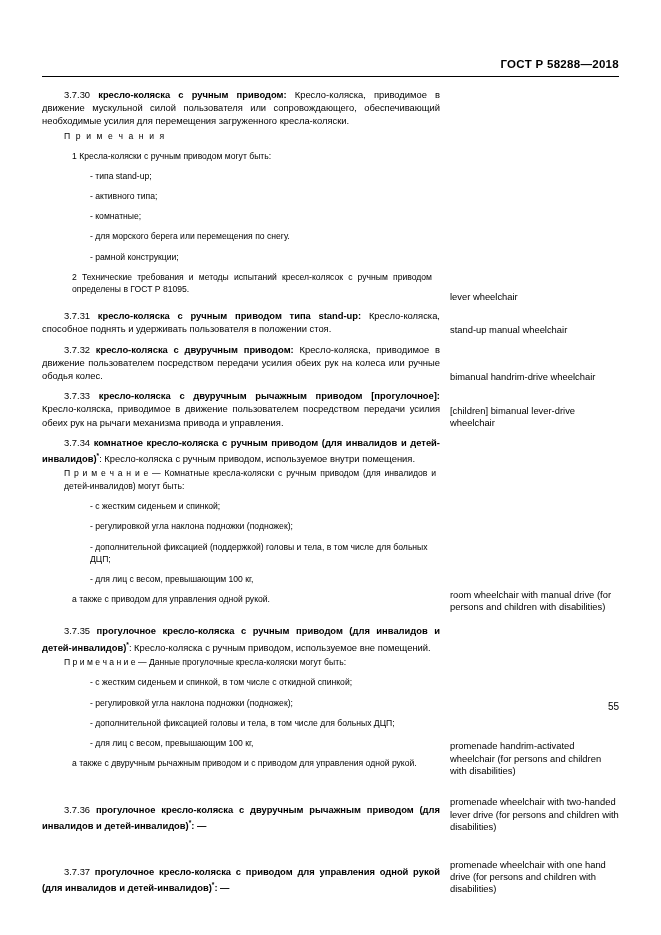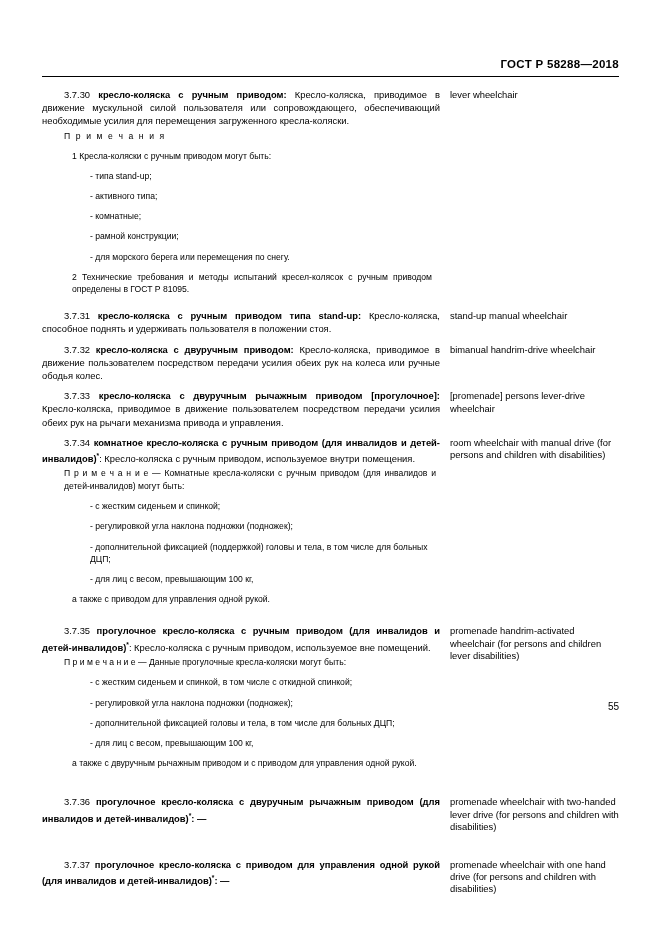--- a/index.html
+++ b/index.html
@@ -39,21 +39,21 @@
     background: #000000;
   }
   .content {
     position: absolute;
     top: 88px;
     left: 42px;
     width: 577px;
   }
   .entry {
     display: flex;
-    align-items: flex-start;
+    align-items: flex-end;
     width: 100%;
     margin-bottom: 2px;
   }
   .left {
     width: 408px;
     box-sizing: border-box;
     padding-right: 10px;
   }
   .right {
     width: 169px;
@@ -129,22 +129,22 @@
   <div class="content">
 
     <div class="entry">
       <div class="left">
         <p class="term"><span>3.7.30</span> <b>кресло-коляска с ручным приводом:</b> <span>Кресло-коляска, приводимое в движение мускульной силой пользователя или сопровождающего, обеспечивающий необходимые усилия для перемещения загруженного кресла-коляски.</span></p>
         <p class="note-head">П р и м е ч а н и я</p>
         <p class="note-line flow">1 Кресла-коляски с ручным приводом могут быть:</p>
         <p class="note-line dash">- типа stand-up;</p>
         <p class="note-line dash">- активного типа;</p>
         <p class="note-line dash">- комнатные;</p>
+        <p class="note-line dash">- для морского берега или перемещения по снегу.</p>
         <p class="note-line dash">- рамной конструкции;</p>
-        <p class="note-line dash">- для морского берега или перемещения по снегу.</p>
         <p class="note-line flow">2 Технические требования и методы испытаний кресел-колясок с ручным приводом определены в ГОСТ Р 81095.</p>
       </div>
       <div class="right">lever wheelchair</div>
     </div>
 
     <div class="gap-s"></div>
 
     <div class="entry">
       <div class="left">
         <p class="term"><span>3.7.31</span> <b>кресло-коляска с ручным приводом типа stand-up:</b> <span>Кресло-коляска, способное поднять и удерживать пользователя в положении стоя.</span></p>
@@ -160,21 +160,21 @@
       </div>
       <div class="right">bimanual handrim-drive wheelchair</div>
     </div>
 
     <div class="gap-s"></div>
 
     <div class="entry">
       <div class="left">
         <p class="term"><span>3.7.33</span> <b>кресло-коляска с двуручным рычажным приводом [прогулочное]:</b> <span>Кресло-коляска, приводимое в движение пользователем посредством передачи усилия обеих рук на рычаги механизма привода и управления.</span></p>
       </div>
-      <div class="right">[promenade] persons lever-drive wheelchair</div>
+      <div class="right">[children] bimanual lever-drive wheelchair</div>
     </div>
 
     <div class="gap-s"></div>
 
     <div class="entry">
       <div class="left">
         <p class="term"><span>3.7.34</span> <b>комнатное кресло-коляска с ручным приводом (для инвалидов и детей-инвалидов)</b><b class="sup">*</b><span>:</span> <span>Кресло-коляска с ручным приводом, используемое внутри помещения.</span></p>
         <p class="note-head-inline">П р и м е ч а н и е — Комнатные кресла-коляски с ручным приводом (для инвалидов и детей-инвалидов) могут быть:</p>
         <p class="note-line deep">- с жестким сиденьем и спинкой;</p>
         <p class="note-line deep">- регулировкой угла наклона подножки (подножек);</p>
@@ -190,21 +190,21 @@
     <div class="entry">
       <div class="left">
         <p class="term"><span>3.7.35</span> <b>прогулочное кресло-коляска с ручным приводом (для инвалидов и детей-инвалидов)</b><b class="sup">*</b><span>:</span> <span>Кресло-коляска с ручным приводом, используемое вне помещений.</span></p>
         <p class="note-head-inline">П р и м е ч а н и е — Данные прогулочные кресла-коляски могут быть:</p>
         <p class="note-line deep">- с жестким сиденьем и спинкой, в том числе с откидной спинкой;</p>
         <p class="note-line deep">- регулировкой угла наклона подножки (подножек);</p>
         <p class="note-line deep">- дополнительной фиксацией головы и тела, в том числе для больных ДЦП;</p>
         <p class="note-line deep">- для лиц с весом, превышающим 100 кг,</p>
         <p class="note-line flow">а также с двуручным рычажным приводом и с приводом для управления одной рукой.</p>
       </div>
-      <div class="right">promenade handrim-activated wheelchair (for persons and children lever disabilities)</div>
+      <div class="right">promenade handrim-activated wheelchair (for persons and children with disabilities)</div>
     </div>
 
     <div class="gap-l"></div>
 
     <div class="entry">
       <div class="left">
         <p class="term"><span>3.7.36</span> <b>прогулочное кресло-коляска с двуручным рычажным приводом (для инвалидов и детей-инвалидов)</b><b class="sup">*</b><b>: —</b></p>
       </div>
       <div class="right">promenade wheelchair with two-handed lever drive (for persons and children with disabilities)</div>
     </div>

